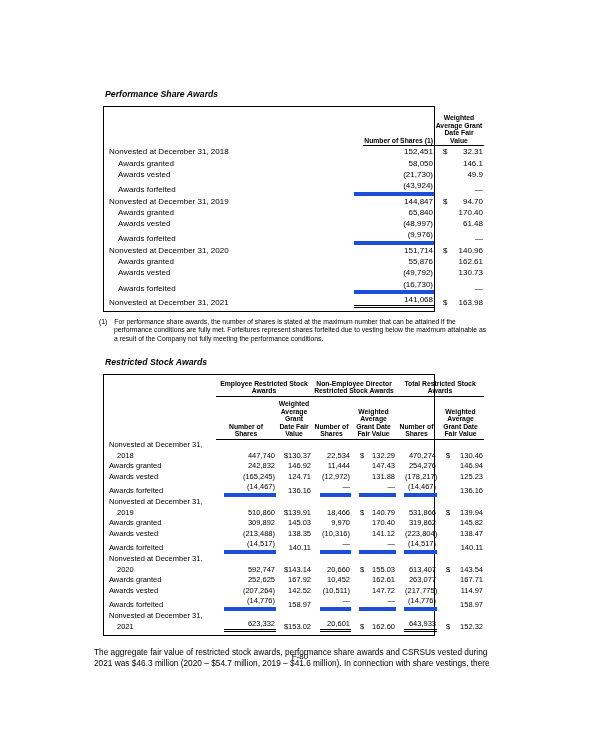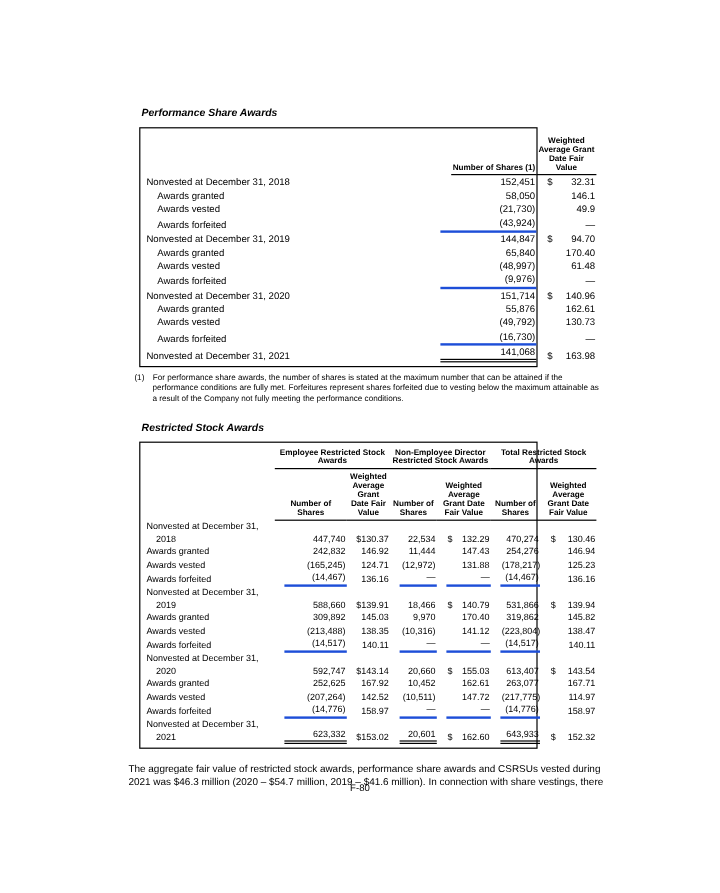--- a/index.html
+++ b/index.html
@@ -2,21 +2,21 @@
 <html><head>
 <meta charset="utf-8">
 <style>
   html,body{margin:0;padding:0;}
   body{
     width:600px;height:744px;background:#ffffff;color:#000;
     font-family:"Liberation Sans","DejaVu Sans",sans-serif;
     position:relative;overflow:hidden;
     -webkit-font-smoothing:antialiased;
   }
-  .page{position:absolute;top:89px;left:107px;width:404px;}
+  .page{position:absolute;top:89px;left:94px;width:404px;}
   .sec-title{
     font-size:8.7px;font-weight:bold;font-style:italic;
     margin:0 0 0 11px;line-height:10px;
   }
   .tbox{
     border:1px solid #000;margin:7px 0 0 9px;width:332px;
     box-sizing:border-box;padding:0 5px 3px 5px;background:#fff;
   }
   table{border-collapse:collapse;width:100%;table-layout:fixed;}
   th,td{padding:0;vertical-align:bottom;font-weight:normal;}
@@ -28,21 +28,21 @@
   .t1 td.lbl.ind{padding-left:9px;}
   .t2{font-size:7.5px;line-height:10.6px;}
   .t2 thead th{text-align:center;}
   .t2 thead tr.grp th{padding-top:5px;}
   .t2 thead tr.sub th{padding-top:3px;}
   .t2 td.lbl2{text-align:left;padding-left:8px;text-indent:-8px;}
   td.num{text-align:right;}
   .cw{display:block;text-align:right;padding:0 1px;margin-left:8px;}
   .cw.fx{display:flex;justify-content:flex-end;align-items:flex-end;}
   .cw.fx .ds{margin-right:auto;}
-  .cw.rs{border-bottom:2px solid #1d4ed8;}
+  .cw.rs{border-bottom:4px solid #1d4ed8;}
   .cw.rd{border-bottom:3px double #000;}
   .footnote{
     margin:6px 0 0 5px;width:388px;font-size:6.8px;line-height:8.2px;
     padding-left:15px;text-indent:-15px;box-sizing:border-box;
   }
   .fnm{padding-right:7px;}
   .sec-title.second{margin-top:14px;}
   .body-para{font-size:8.3px;line-height:11.2px;margin:11px 0 0 0;width:404px;}
   .body-para + .body-para{margin-top:8px;}
   .page-footer{
@@ -405,21 +405,21 @@
             <td class="num">
               <div class="cw fx">
                 <span class="ds"></span>
                 <span>136.16</span>
               </div>
             </td>
           </tr>
           <tr>
             <td class="lbl2">Nonvested at December 31, 2019</td>
             <td class="num">
-              <div class="cw">588,660</div>
+              <div class="cw">510,860</div>
             </td>
             <td class="num">
               <div class="cw fx">
                 <span class="ds">$</span>
                 <span>139.91</span>
               </div>
             </td>
             <td class="num">
               <div class="cw">18,466</div>
             </td>

